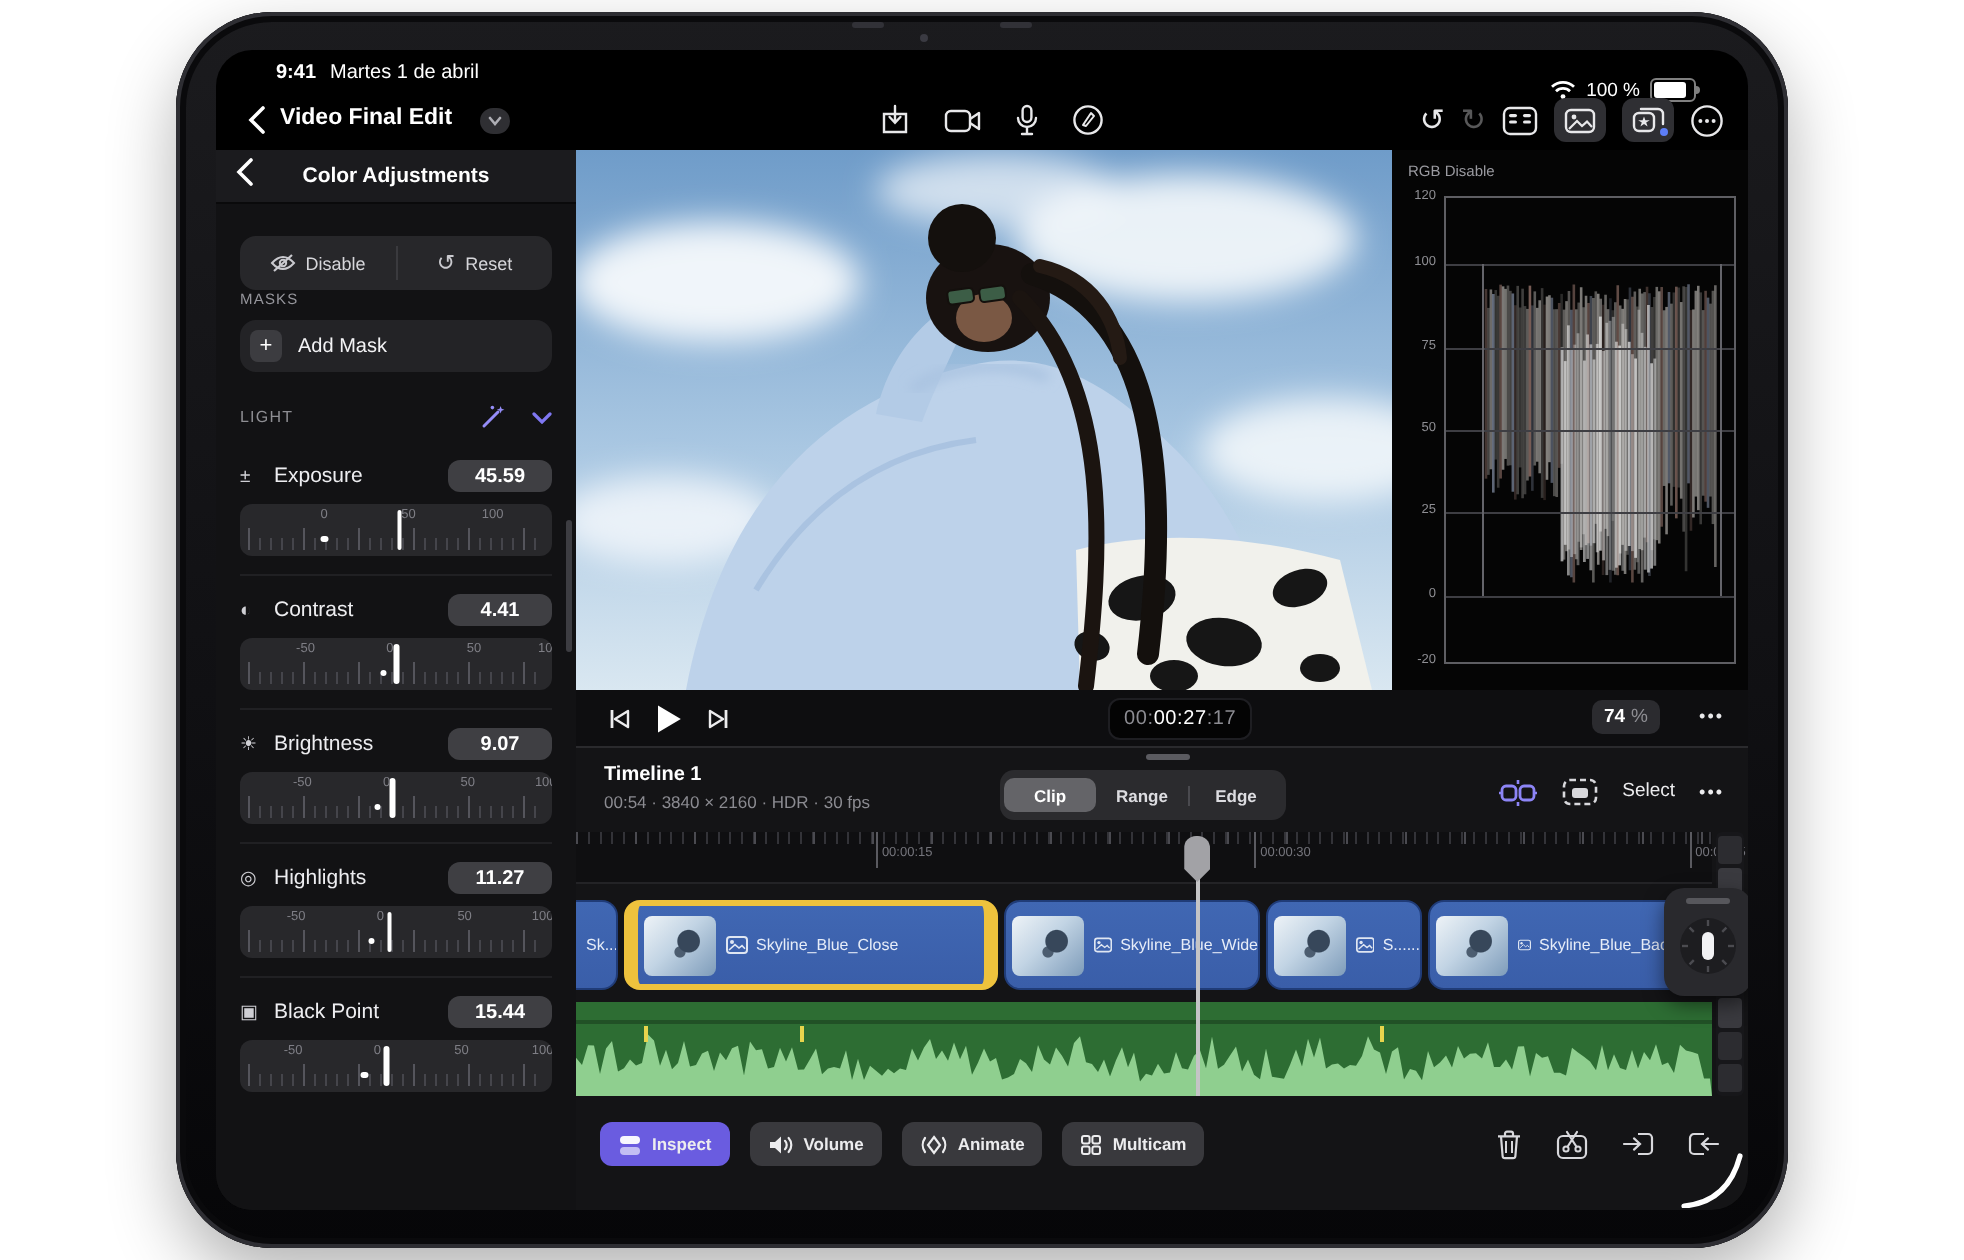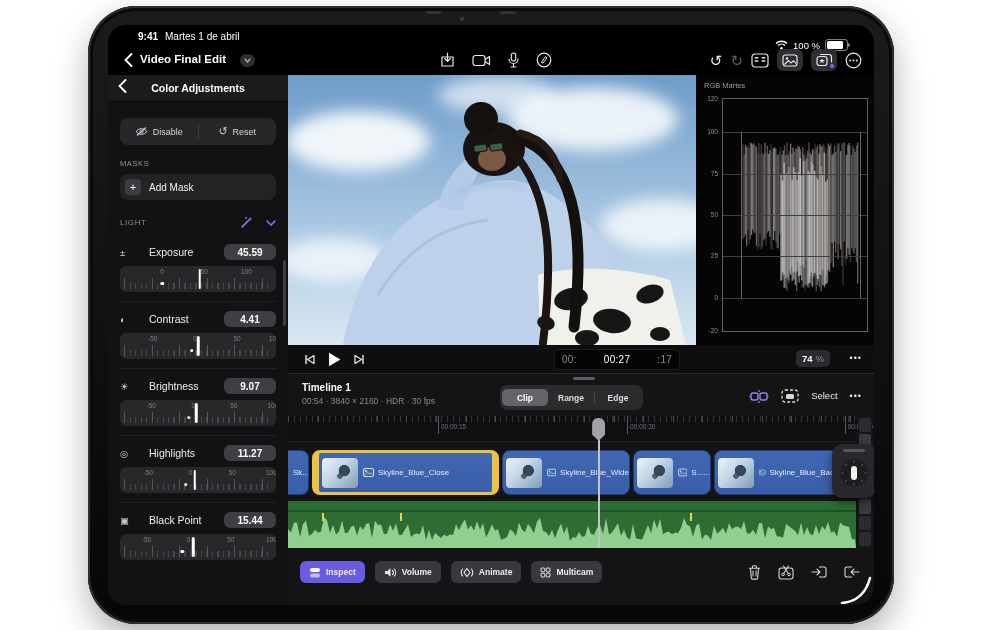--- a/index.html
+++ b/index.html
@@ -35,36 +35,36 @@
   .dim{opacity:.38;}
   
   .sidebar{position:absolute;left:0;top:50px;width:180px;bottom:0;background:#131315;}
   .side-head{position:absolute;top:0;left:0;right:0;height:26px;background:#1b1b1e;border-bottom:1px solid #0a0a0b;
              display:flex;align-items:center;justify-content:center;font-size:10.5px;font-weight:bold;}
   .side-back{position:absolute;left:10px;top:4px;}
   .side-body{position:absolute;top:27px;left:0;right:0;bottom:0;background:#121214;padding:16px 12px 0;overflow:hidden;}
   .pill2{height:27px;background:#27272a;border-radius:8px;display:flex;align-items:stretch;}
   .pill2 .half{flex:1;display:flex;align-items:center;justify-content:center;gap:5px;font-size:9px;color:#d6d6da;}
   .pill2 .sep{width:1px;background:#3a3a3e;margin:5px 0;}
-  .sec-label{margin-top:14px;font-size:7.5px;letter-spacing:.6px;color:#95959b;}
+  .sec-label{font-size:7.5px;letter-spacing:.6px;color:#95959b;}
   .addmask{margin-top:6px;height:26px;background:#232326;border-radius:8px;display:flex;align-items:center;padding:0 5px;}
   .addmask .plus{width:16px;height:16px;border-radius:4px;background:#3c3c40;display:flex;align-items:center;justify-content:center;
                  font-size:11px;color:#fff;}
   .addmask .lbl{margin-left:8px;font-size:10px;color:#f2f2f4;}
   .enhance{margin-top:13px;height:27px;background:#232326;border-radius:8px;display:flex;align-items:center;justify-content:center;gap:7px;
            font-size:9.5px;font-weight:bold;color:#958df8;}
   .light-row{margin-top:16px;display:flex;align-items:center;}
   .light-row .lbl{font-size:8px;letter-spacing:.6px;color:#8e8e93;flex:1;}
   .light-row .icons{display:flex;gap:13px;align-items:center;}
   .sliders{margin-top:6px;}
   .slider{padding:8px 0 9px;}
   .slider + .slider{border-top:1px solid #202023;}
   .s-head{display:flex;align-items:center;height:18px;}
   .s-glyph{width:15px;font-size:9.5px;color:#cfcfd4;}
-  .s-name{flex:1;font-size:10.5px;color:#ededf0;margin-left:14px;}
+  .s-name{flex:1;font-size:10.5px;color:#ededf0;margin-left:2px;}
   .s-value{min-width:40px;text-align:center;background:#3f3f43;border-radius:6px;padding:2.5px 6px;font-size:10px;font-weight:bold;color:#fff;}
   .s-ruler{position:relative;margin-top:5px;height:26px;background:#28282b;border-radius:6px;overflow:hidden;}
   .s-ticks{position:absolute;left:4px;right:4px;bottom:3px;height:11px;
      background-image:repeating-linear-gradient(90deg,#55555c 0 1px,transparent 1px 27.5px),
                       repeating-linear-gradient(90deg,#45454b 0 1px,transparent 1px 5.5px);
      background-position:bottom left;background-repeat:repeat-x;background-size:100% 11px,100% 6px;}
   .s-ticklabel{position:absolute;top:2px;transform:translateX(-50%);font-size:6.5px;color:#7e7e85;}
   .s-thumb{position:absolute;top:3px;bottom:3px;width:2.5px;background:#fff;border-radius:2px;transform:translateX(-50%);}
   .s-dot{position:absolute;bottom:7px;width:3.5px;height:3.5px;border-radius:50%;background:#fff;transform:translateX(-50%);}
   .side-scroll{position:absolute;right:2px;top:185px;width:3px;height:66px;border-radius:2px;background:#3d3d42;}
@@ -74,21 +74,21 @@
   .scope{position:absolute;left:588px;top:50px;width:178px;height:270px;background:#050505;}
   .scope-title{position:absolute;left:8px;top:6px;font-size:7.5px;color:#9a9aa0;}
   .scope-label{position:absolute;right:156px;transform:translateY(-50%);font-size:6.5px;color:#8e8e93;}
   .plot{position:absolute;left:26px;top:23px;width:144px;height:232px;border:1px solid #5e5e63;}
   .gridline{position:absolute;left:0;right:0;height:1px;background:#3e3e43;}
   .vline{position:absolute;width:1px;background:#64646a;}
   
   .transport{position:absolute;left:180px;top:320px;width:586px;height:28px;background:#0e0e10;}
   .tr-icons{position:absolute;left:16px;top:0;height:28px;display:flex;gap:13px;align-items:center;}
   .timecode{position:absolute;left:266px;top:4px;height:19px;padding:0 7px;background:#040404;border:1px solid #1e1e22;border-radius:6px;
-            display:flex;align-items:center;font-size:10px;letter-spacing:.3px;gap:27px;}
+            display:flex;align-items:center;font-size:10px;letter-spacing:.3px;}
   .tc-dim{color:#8c8c92;}
   .zoom-chip{position:absolute;right:44px;top:5px;height:17px;padding:0 6px;background:#2b2b2f;border-radius:5px;
              display:flex;align-items:center;gap:3px;font-size:9.5px;font-weight:bold;}
   .zoom-chip .pct{color:#8e8e93;font-weight:normal;}
   .tr-more{position:absolute;right:12px;top:8px;font-size:9px;letter-spacing:1px;color:#e8e8ea;}
   
   .timeline{position:absolute;left:180px;top:348px;width:586px;bottom:0;background:#141416;border-top:1px solid #2a2a2d;}
   .drag-pill{position:absolute;left:285px;top:3px;width:22px;height:3px;border-radius:2px;background:#5b5b60;}
   .tl-head{position:absolute;left:0;top:6px;right:0;height:34px;}
   .tl-name{position:absolute;left:14px;top:2px;font-size:10px;font-weight:bold;}
@@ -424,21 +424,21 @@
           <g transform="rotate(-8 197 74)">
             <rect x="186" y="69" width="13" height="7" rx="2" fill="#3c5d46" stroke="#14100d" stroke-width="1"></rect>
             <rect x="202" y="70" width="13" height="7" rx="2" fill="#3c5d46" stroke="#14100d" stroke-width="1"></rect>
           </g>
           <path d="M168 120 C185 108 214 104 236 114" stroke="#a9c2e0" stroke-width="5" fill="none" filter="url(#blur3)"></path>
         </g>
       </svg>
     </div>
 
     <div class="scope">
-      <div class="scope-title">RGB Martes</div>
+      <div class="scope-title">RGB Disable</div>
       <div class="plot">
         <svg id="streaks" width="142" height="230" viewBox="0 0 142 230">
               <line x1="20" x2="20" y1="45.48112449178838" y2="140.34237741413028" stroke="#d8a79a" stroke-width="1.3" opacity="0.30"></line>
               <line x1="21.22" x2="21.22" y1="54.95506727323934" y2="138.43638796251554" stroke="#ece8e2" stroke-width="1.3" opacity="0.27"></line>
               <line x1="22.44" x2="22.44" y1="45.73572324994685" y2="135.63326937178581" stroke="#ece8e2" stroke-width="1.3" opacity="0.45"></line>
               <line x1="23.66" x2="23.66" y1="47.99480545529098" y2="147.31021214670773" stroke="#aab8d6" stroke-width="1.3" opacity="0.54"></line>
               <line x1="24.88" x2="24.88" y1="46.02213392878059" y2="130.77556211460114" stroke="#ece8e2" stroke-width="1.3" opacity="0.20"></line>
               <line x1="26.1" x2="26.1" y1="48.887288772377985" y2="144.8592758364831" stroke="#ece8e2" stroke-width="1.3" opacity="0.22"></line>
               <line x1="27.32" x2="27.32" y1="43.32505200892837" y2="140.2682488766158" stroke="#d8a79a" stroke-width="1.3" opacity="0.40"></line>
               <line x1="28.54" x2="28.54" y1="44.17472236838325" y2="135.86246328624338" stroke="#ece8e2" stroke-width="1.3" opacity="0.51"></line>

